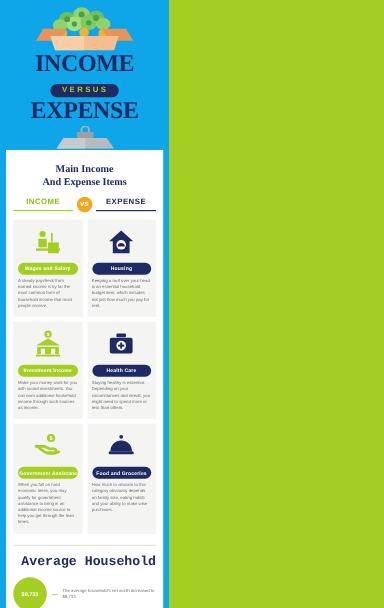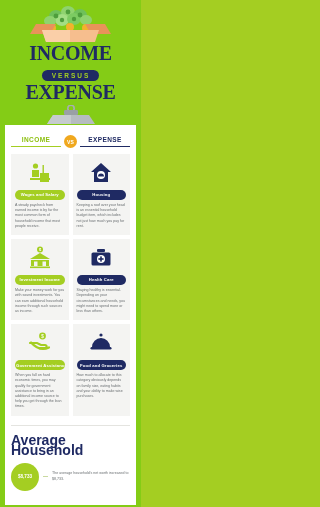--- a/index.html
+++ b/index.html
@@ -5,21 +5,21 @@
   * { margin:0; padding:0; box-sizing:border-box; }
   html,body { width:141px; height:507px; }
   body {
     font-family:"Liberation Sans", sans-serif;
     background:#A4CE22;
     overflow:hidden;
   }
   #infographic {
     position:relative;
     width:141px; height:507px;
-    background:#84cc16;
+    background:#0ea5e9;
   }
 
   
   .hero { padding-top:4px; text-align:center; }
   .box-art { width:141px; height:38px; position:relative; }
   .title-block { margin-top:1px; }
   .title-line {
     font-family:"Liberation Serif", serif;
     font-weight:bold;
     font-size:20px;
@@ -125,26 +125,26 @@
     text-align:left;
     width:100%;
   }
 
   
   .stats {
     border-top:1px solid #E4E4E0;
     margin-top:9px; padding-top:9px;
   }
   .stats-title {
-    font-family:Liberation Sans, sans-serif;
-    font-weight:bold;
-    font-size:14px;
+    font-family:Liberation Mono, monospace;
+    font-weight:bold;
+    font-size:11px;
     line-height:10.5px;
     color:#1F2A63;
-    text-align:left;
+    text-align:right;
     margin-bottom:7px;
   }
   .stat-row {
     display:flex; align-items:center;
     gap:4px; margin-bottom:5px;
   }
   .stat-circle {
     flex:0 0 28px;
     width:28px; height:28px;
     border-radius:50%;
@@ -213,20 +213,24 @@
     <svg class="clip" viewBox="0 0 56 19" aria-hidden="true">
       <circle cx="28" cy="3.5" r="3.2" fill="none" stroke="#A8AEB2" stroke-width="1.6"></circle>
       <rect x="21" y="5" width="14" height="5" rx="1.2" fill="#9AA0A4"></rect>
       <polygon points="10,10 46,10 52,19 4,19" fill="#B6BCC0"></polygon>
       <polygon points="10,10 28,10 28,19 4,19" fill="#C6CBCE"></polygon>
     </svg>
   </div>
 
   <div class="card">
 
+    <div class="card-title">
+      <div>Main Income</div>
+      <div>And Expense Items</div>
+    </div>
 
     <div class="col-heads">
       <div class="col-head income">INCOME</div>
       <div class="vs-badge">VS</div>
       <div class="col-head expense">EXPENSE</div>
     </div>
 
     <div class="rows">
 
       <div class="row">

